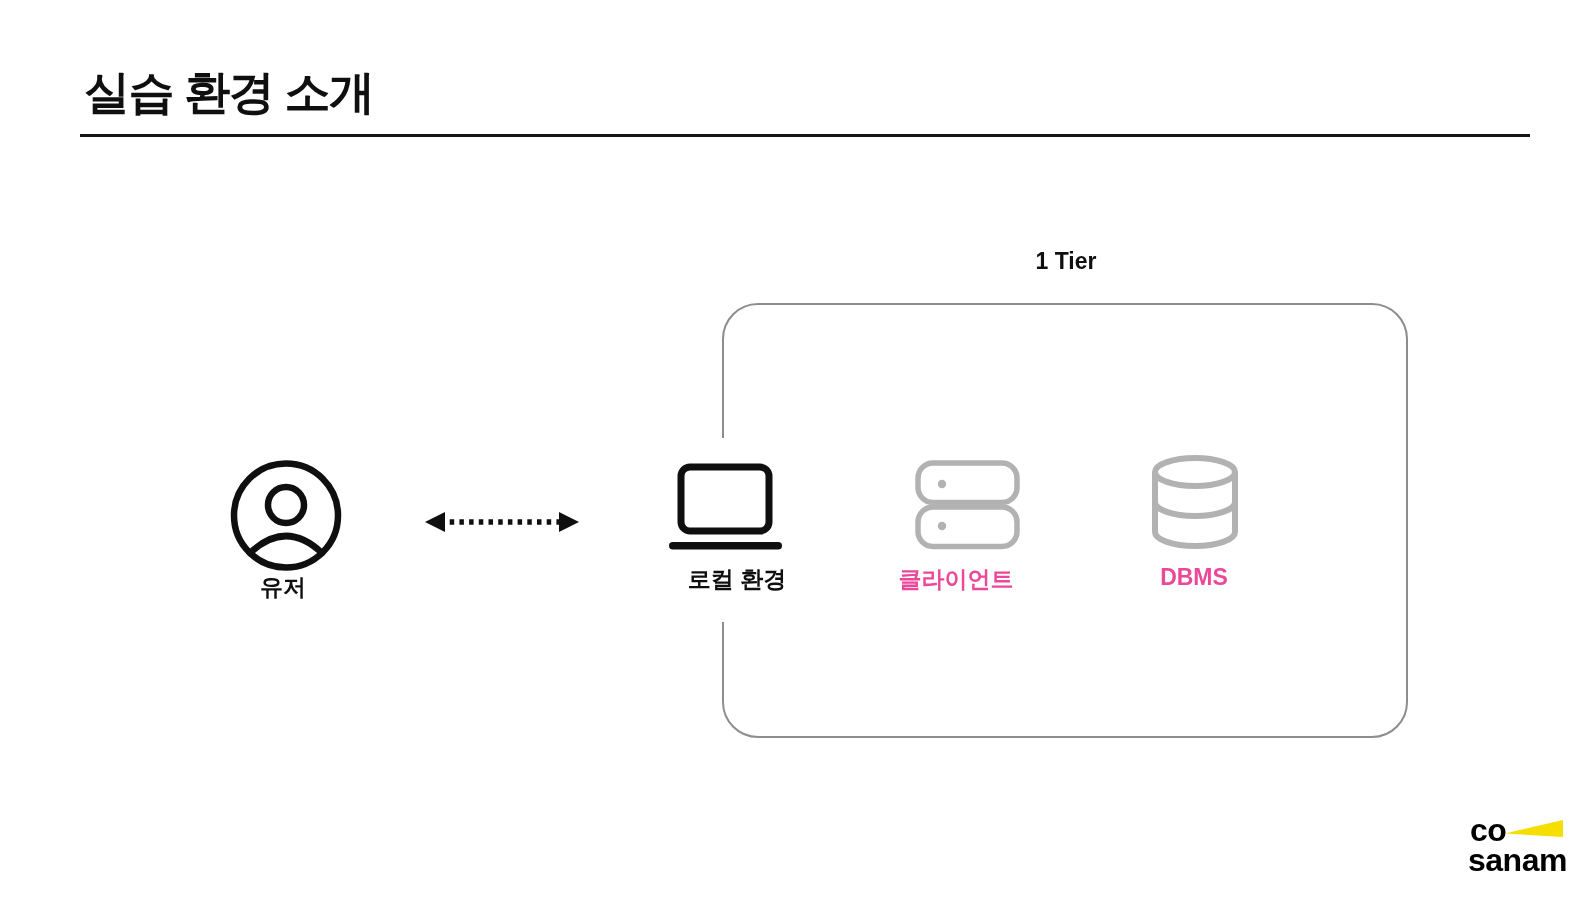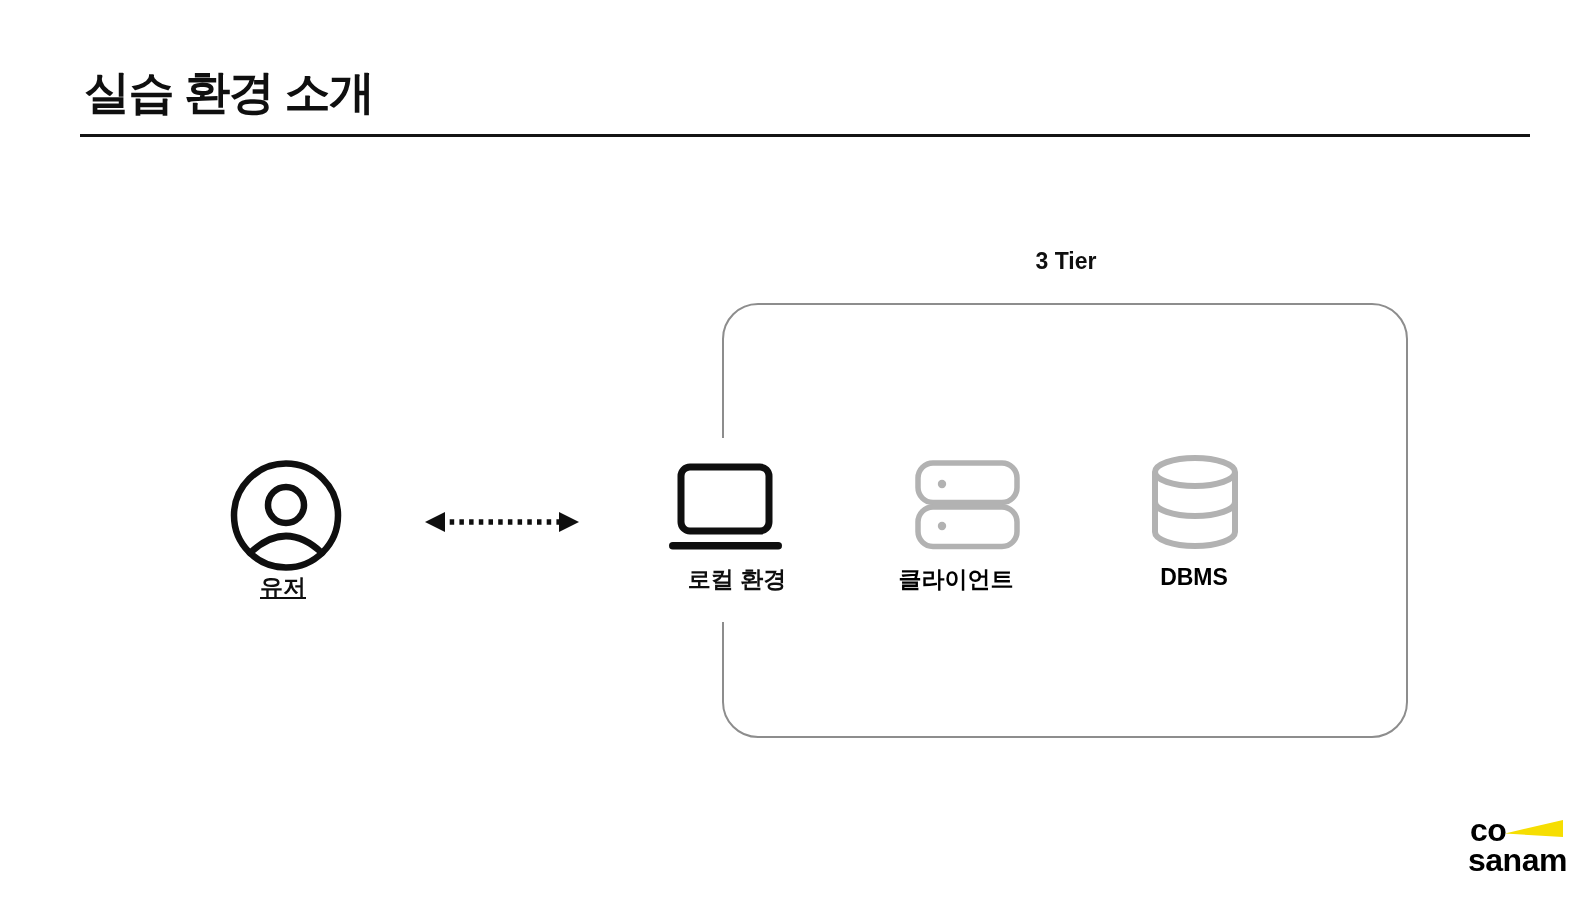--- a/index.html
+++ b/index.html
@@ -8,50 +8,50 @@
 
   .title { position:absolute; left:84px; top:62px; font-size:46px; font-weight:900; color:#0f0f0f; letter-spacing:-1.5px; white-space:nowrap; }
   .title-rule { position:absolute; left:80px; top:134px; width:1450px; height:3px; background:#141414; }
 
   .tier-label { position:absolute; left:966px; top:248px; width:200px; text-align:center; font-size:23px; font-weight:800; color:#0f0f0f; }
   .tier-box { position:absolute; left:722px; top:303px; width:686px; height:435px; border:2.5px solid #8d8d8d; border-radius:36px; background:transparent; }
   .tier-box-gap { position:absolute; left:714px; top:438px; width:18px; height:184px; background:#ffffff; }
 
   .icon { position:absolute; }
   .node-label { position:absolute; text-align:center; font-size:23px; font-weight:800; color:#0f0f0f; white-space:nowrap; }
-  .node-label.inactive { color:#000000; }
+  .node-label.inactive { color:#ec4899; }
 
   .stroke-ink { stroke:#0f0f0f; fill:none; }
   .fill-ink { fill:#0f0f0f; stroke:none; }
   .stroke-gray { stroke:#b2b2b2; fill:none; }
   .fill-gray { fill:#b2b2b2; stroke:none; }
 
   .logo { position:absolute; left:1468px; top:814px; width:110px; height:50px; }
   .logo-line1 { position:absolute; left:2px; top:0px; font-size:32px; font-weight:700; color:#000000; letter-spacing:-0.5px; line-height:1; }
   .logo-line2 { position:absolute; left:0px; top:21px; font-size:32px; font-weight:900; color:#000000; letter-spacing:-0.5px; line-height:1;margin-top:9px; }
   .logo-wedge { position:absolute; left:35px; top:4px; }
 </style>
 </head>
 <body>
 
 <div class="canvas">
 
   <div class="title">실습 환경 소개</div>
   <div class="title-rule"></div>
 
-  <div class="tier-label">3 Tier</div>
+  <div class="tier-label">1 Tier</div>
   <div class="tier-box"></div>
   <div class="tier-box-gap"></div>
 
   <svg class="icon" style="left:230px; top:459px;" width="112" height="112" viewBox="0 0 112 112">
     <circle class="stroke-ink" cx="56" cy="56.5" r="52" stroke-width="6.5"></circle>
     <circle class="stroke-ink" cx="56" cy="46" r="18" stroke-width="6.5"></circle>
     <path class="stroke-ink" d="M 20 94 Q 56 60 92 94" stroke-width="6.5" stroke-linecap="round"></path>
   </svg>
-  <div class="node-label" style="left:208px; top:572px; width:150px;text-decoration:underline;">유저</div>
+  <div class="node-label" style="left:208px; top:572px; width:150px;">유저</div>
 
   <svg class="icon" style="left:424px; top:502px;" width="156" height="40" viewBox="0 0 156 40">
     <line class="stroke-ink" x1="16" y1="20" x2="140" y2="20" stroke-width="5.5" stroke-dasharray="4.5 5.2"></line>
     <polygon class="fill-ink" points="1,20 21,10 21,30"></polygon>
     <polygon class="fill-ink" points="155,20 135,10 135,30"></polygon>
   </svg>
 
   <svg class="icon" style="left:664px; top:458px;" width="120" height="95" viewBox="0 0 120 95">
     <rect class="stroke-ink" x="17" y="9" width="88" height="64" rx="9" stroke-width="7"></rect>
     <rect class="fill-ink" x="5" y="84" width="113" height="7.5" rx="3.75"></rect>

